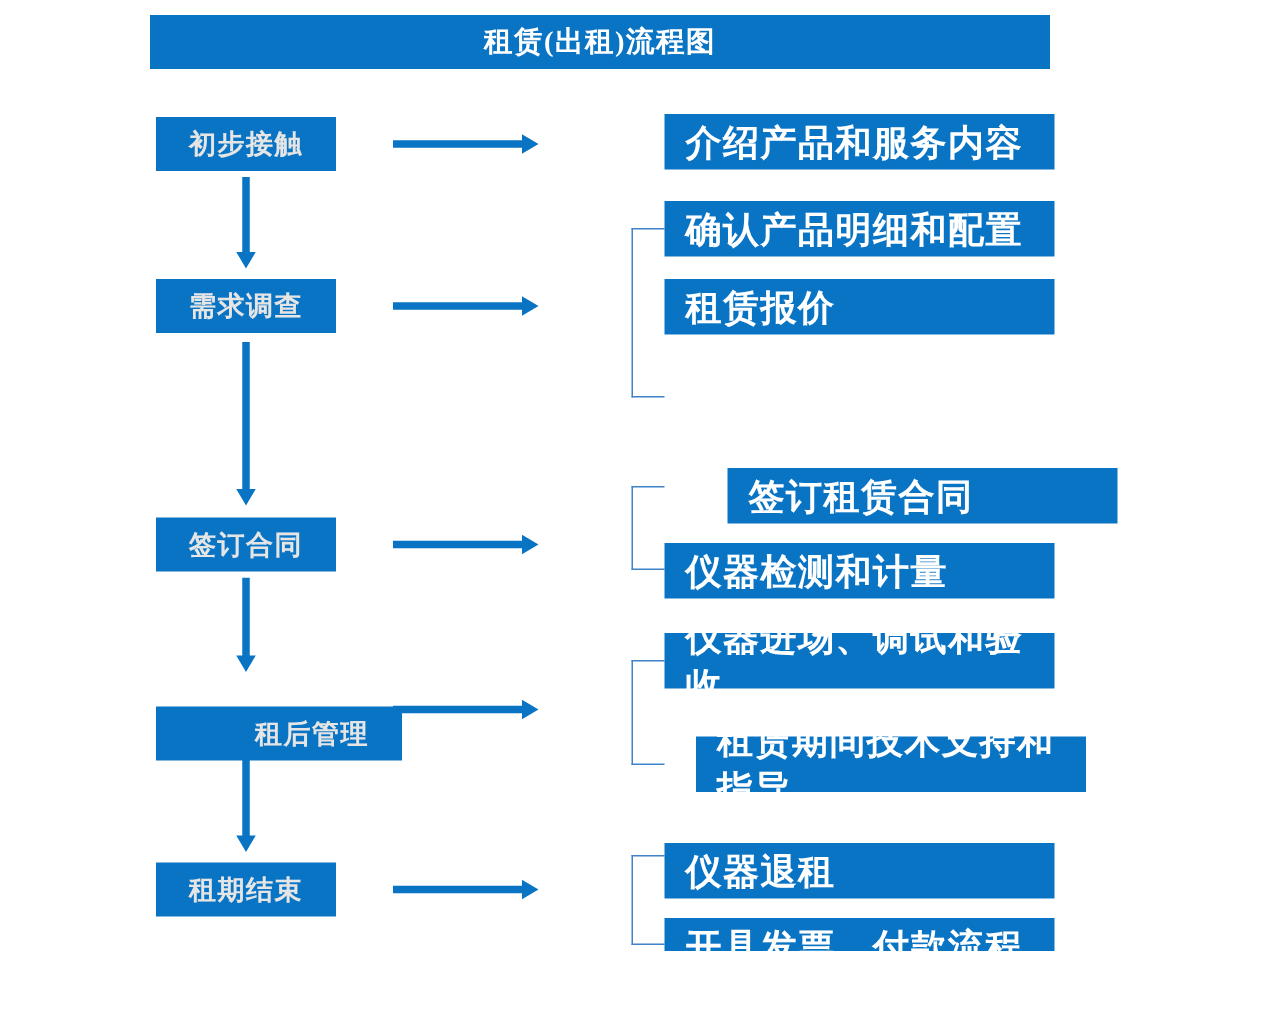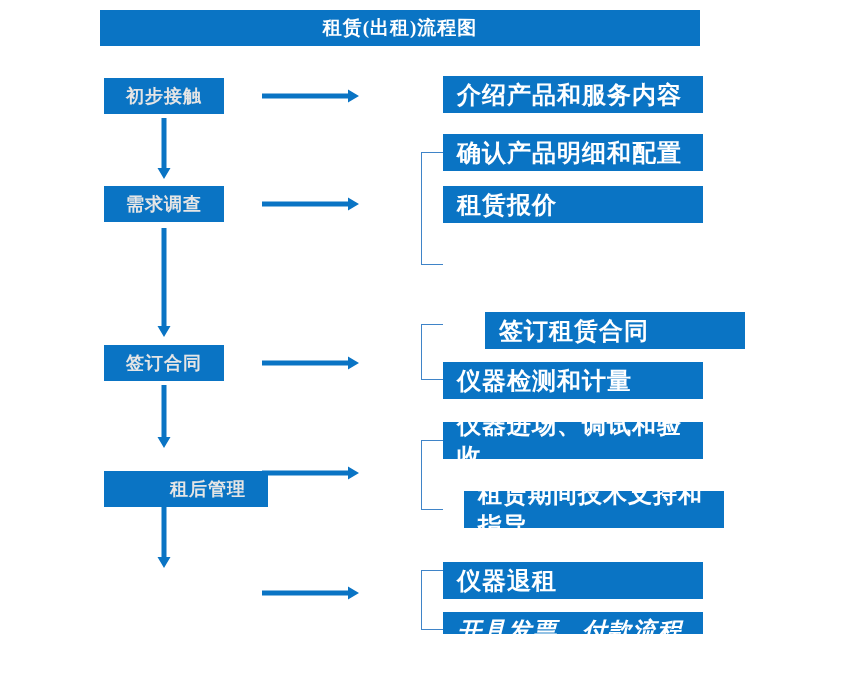--- a/index.html
+++ b/index.html
@@ -91,20 +91,23 @@
   </div>
 
   <div class="stage-box" style="left:104px; top:345px; width:120px; height:36px;">
     <span>签订合同</span>
   </div>
 
   <div class="stage-box" style="left:104px; top:471px; width:120px; height:36px;padding-left:44px;">
     <span>租后管理</span>
   </div>
 
+  <div class="stage-box" style="left:104px; top:575px; width:120px; height:36px;">
+    <span>租期结束</span>
+  </div>
 
   <div class="v-arrow" style="left:157px; top:118px; height:62px;">
     <svg width="14" height="62" viewBox="0 0 14 62" xmlns="http://www.w3.org/2000/svg">
       <path d="M4.5 0 H9.5 V50 H13.5 L7 61 L0.5 50 H4.5 Z" fill="#0a74c4"></path>
     </svg>
   </div>
 
   <div class="v-arrow" style="left:157px; top:228px; height:110px;">
     <svg width="14" height="110" viewBox="0 0 14 110" xmlns="http://www.w3.org/2000/svg">
       <path d="M4.5 0 H9.5 V98 H13.5 L7 109 L0.5 98 H4.5 Z" fill="#0a74c4"></path>
@@ -187,17 +190,17 @@
   </div>
 
   <div class="detail-box" style="left:464px; top:491px; width:260px; height:37px;">
     <span>租赁期间技术支持和指导</span>
   </div>
 
   <div class="detail-box" style="left:443px; top:562px; width:260px; height:37px;">
     <span>仪器退租</span>
   </div>
 
-  <div class="detail-box" style="left:443px; top:612px; width:260px; height:37px;font-style:italic;">
+  <div class="detail-box" style="left:443px; top:612px; width:260px; height:37px;">
     <span>开具发票，付款流程</span>
   </div>
 
 </div>
 
 </body></html>

